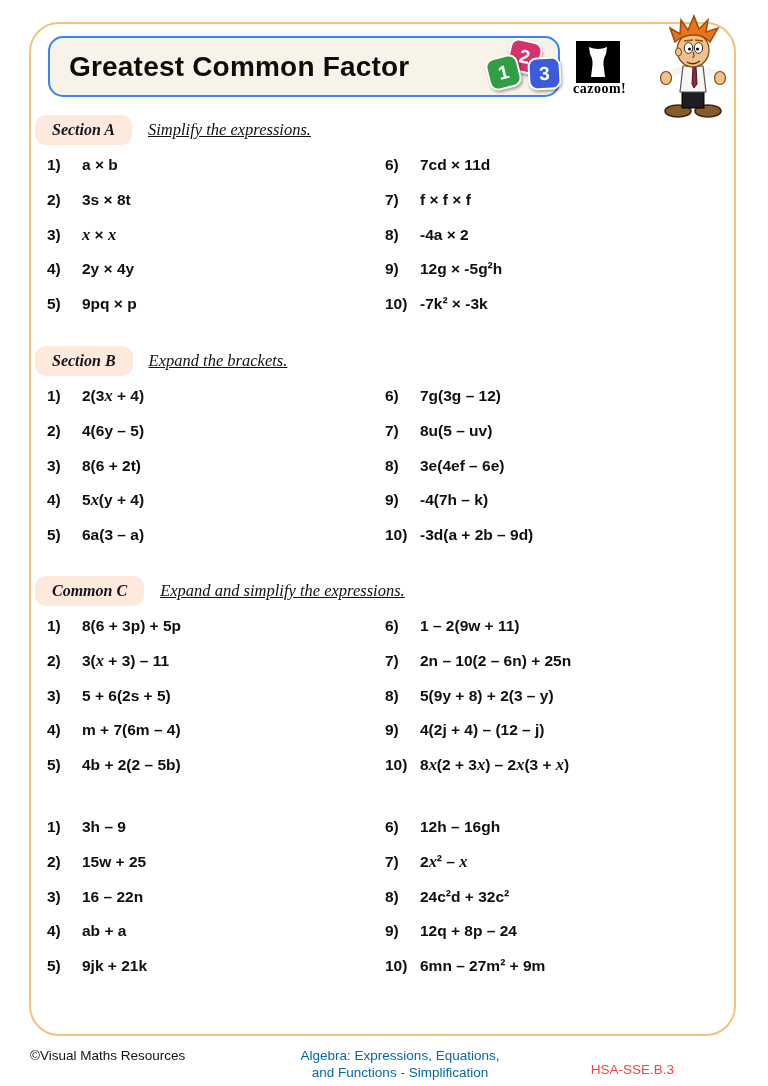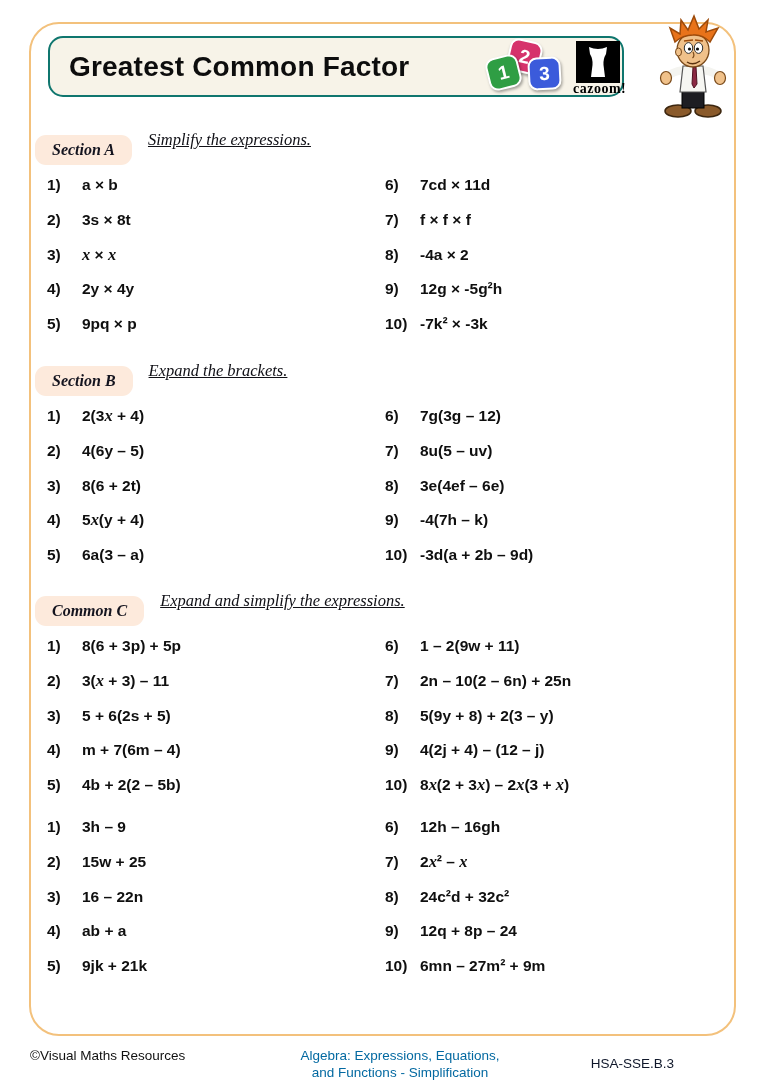--- a/index.html
+++ b/index.html
@@ -7,22 +7,22 @@
   body {
     width:768px; height:1086px; position:relative; overflow:hidden;
     font-family:"Liberation Sans", sans-serif; color:#111;
   }
   .frame {
     position:absolute; left:29px; top:22px; width:707px; height:1014px;
     border:2px solid #f3c17c; border-radius:30px; background:#ffffff;
   }
   
   .title-box {
-    position:absolute; left:48px; top:36px; width:576px; height:61px;
-    background:#f7f3e8; border:2px solid #0f766e; border-radius:15px;
+    position:absolute; left:48px; top:36px; width:512px; height:61px;
+    background:#f7f3e8; border:2px solid #3b82f6; border-radius:15px;
     display:flex; align-items:center;
   }
   .title-text {
     margin-left:19px; font-size:28px; font-weight:bold; letter-spacing:.2px; color:#0d0d0d;
   }
   .badge {
     position:absolute; width:33px; height:33px; border-radius:9px;
     border:2px solid #fff; box-shadow:1px 2px 3px rgba(0,0,0,.35);
     display:flex; align-items:center; justify-content:center;
     color:#fff; font-weight:bold; font-size:19px;
@@ -37,21 +37,21 @@
     color:#000; margin-top:-2px; letter-spacing:.5px;
   }
   .mascot { position:absolute; left:650px; top:12px; width:88px; height:106px; z-index:5; }
   
   .section { position:absolute; left:35px; width:702px; }
   .sec-a { top:115px; } .sec-b { top:346px; } .sec-c { top:576px; } .sec-d { top:807px; }
   .section-header { display:flex; align-items:center; }
   .section-badge {
     background:#fdeadc; border-radius:11px; padding:6px 17px;
     font-family:"Liberation Serif", serif; font-style:italic; font-weight:bold;
-    font-size:16px; color:#14141f; white-space:nowrap;margin-top:20px;
+    font-size:16px; color:#14141f; white-space:nowrap;
   }
   .instruction {
     margin-left:16px; font-family:"Liberation Serif", serif; font-style:italic;
     font-size:16.5px; color:#101016;text-decoration:underline;
   }
   .problems {
     margin:3px 0 0 12px;
     display:grid; grid-template-columns:338px 338px;
     grid-template-rows:repeat(5, 34.7px); grid-auto-flow:column;
   }
@@ -62,21 +62,21 @@
     font-size:1.06em;
   }
   
   .footer { position:absolute; left:0; top:1044px; width:700px; height:42px; }
   .foot-left { position:absolute; left:30px; top:3px; font-size:13.5px; line-height:17px; }
   .foot-link { color:#1414cc; text-decoration:underline;margin-top:40px; }
   .foot-center {
     position:absolute; left:240px; top:3px; width:320px; text-align:center;
     font-size:13.5px; line-height:17px; color:#0369a1;
   }
-  .foot-right { position:absolute; right:26px; top:12px; font-size:13.5px; color:#0f172a; }
+  .foot-right { position:absolute; right:26px; top:18px; font-size:13.5px; color:#ef4444; }
 </style>
 </head>
 <body>
 
 <div class="frame"></div>
 
 <div class="title-box">
   <div class="title-text">Greatest Common Factor</div>
 </div>
 

